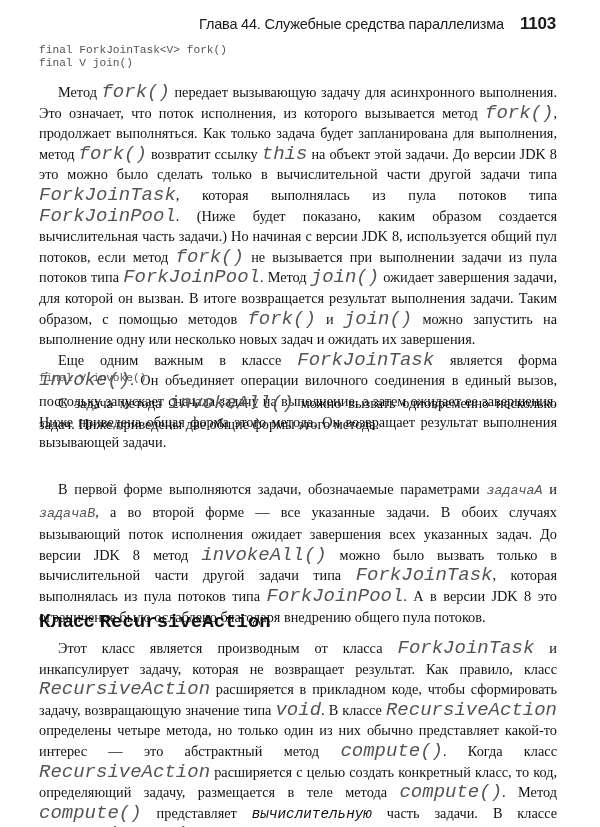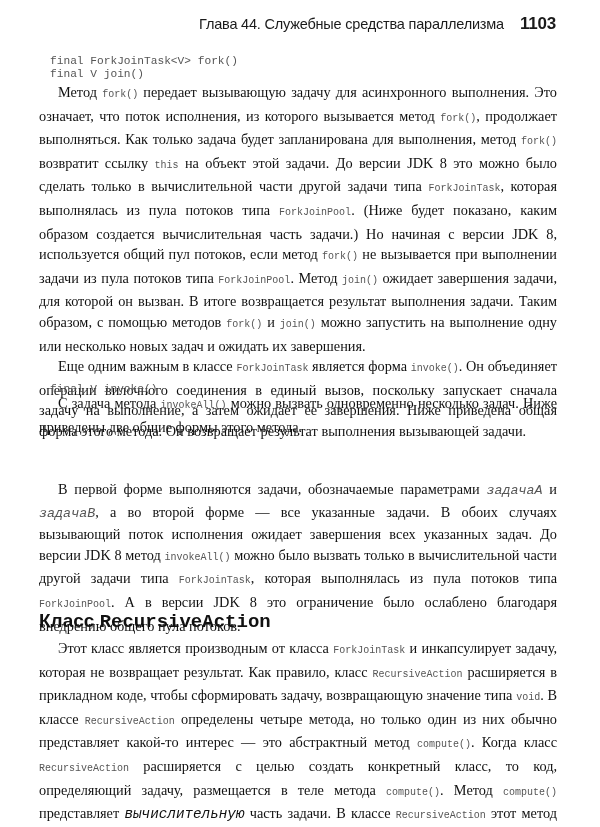--- a/index.html
+++ b/index.html
@@ -12,24 +12,24 @@
     .running-head .page-num { font-weight: bold; font-size: 17px; margin-left: 16px; }
     .body-text {
       position: absolute; left: 39px; width: 518px;
       font-family: "Liberation Serif", serif; font-size: 14.3px; line-height: 20.6px;
       text-align: justify; text-align-last: left; color: #111;
     }
     .para { text-indent: 19px; margin: 0; }
     .code, code {
       font-family: "Liberation Mono", monospace; color: #555;
     }
-    code { font-size: 10px; }
+    code { font-size: 19px; font-style: italic; }
     .code-block {
       position: absolute; left: 39px; font-family: "Liberation Mono", monospace;
-      font-size: 11.2px; line-height: 13px; color: #555; white-space: pre; margin: 11px;
+      font-size: 11.2px; line-height: 13px; color: #555; white-space: pre; margin: 0;
     }
     .code-block i { font-style: italic; }
     .mono-italic { font-family: "Liberation Mono", monospace; font-style: italic; color: #555; font-size: 13.4px; }
     .section-heading {
       position: absolute; left: 39px; top: 610px;
       font-family: "Liberation Sans", sans-serif; font-weight: bold; font-size: 19px; color: #111;
     }
     .section-heading .mono { font-family: "Liberation Mono", monospace; font-weight: bold; font-size: 19px; }
     em.term { font-style: italic; font-family: Liberation Mono, monospace; }
   </style>

